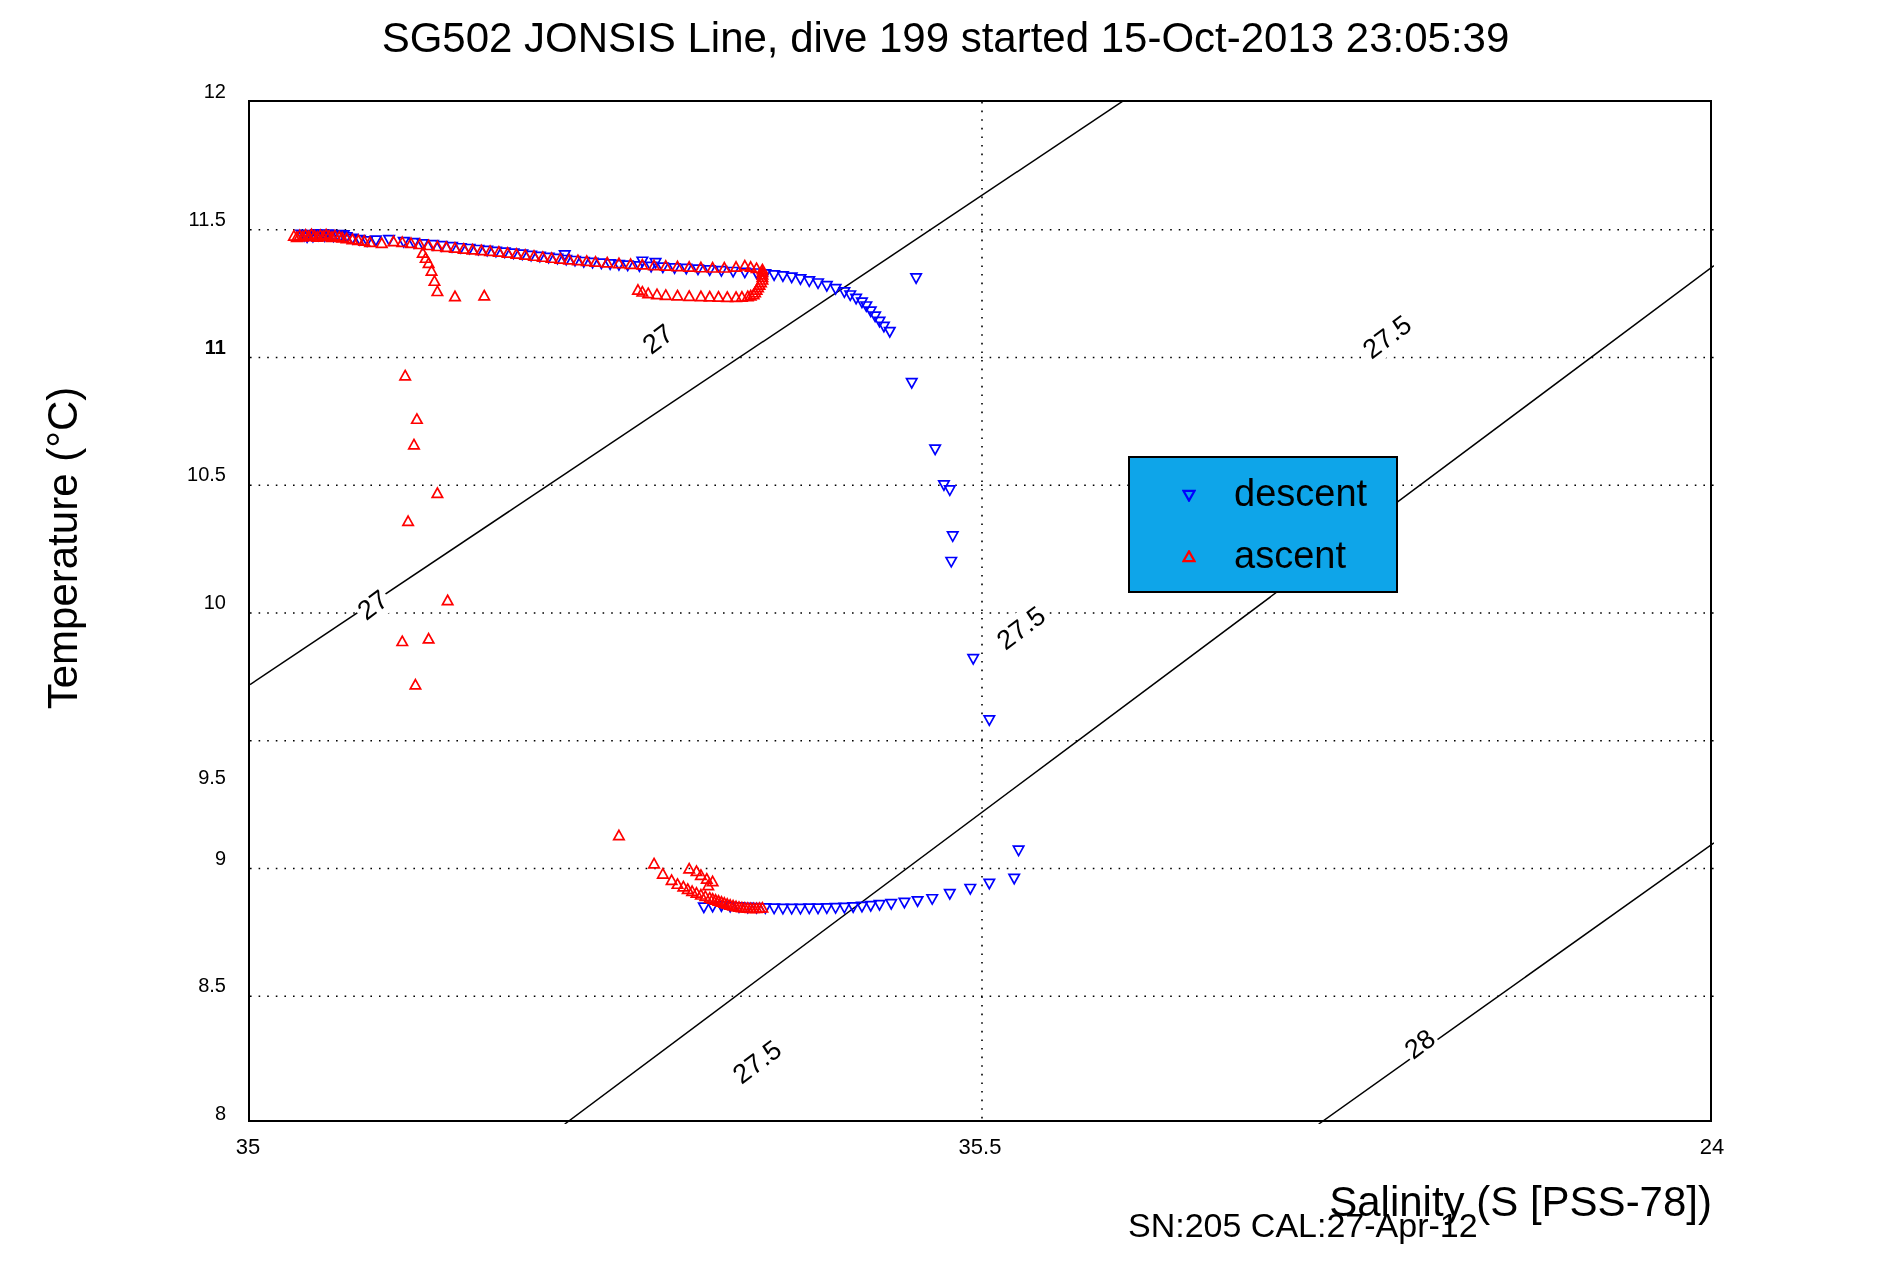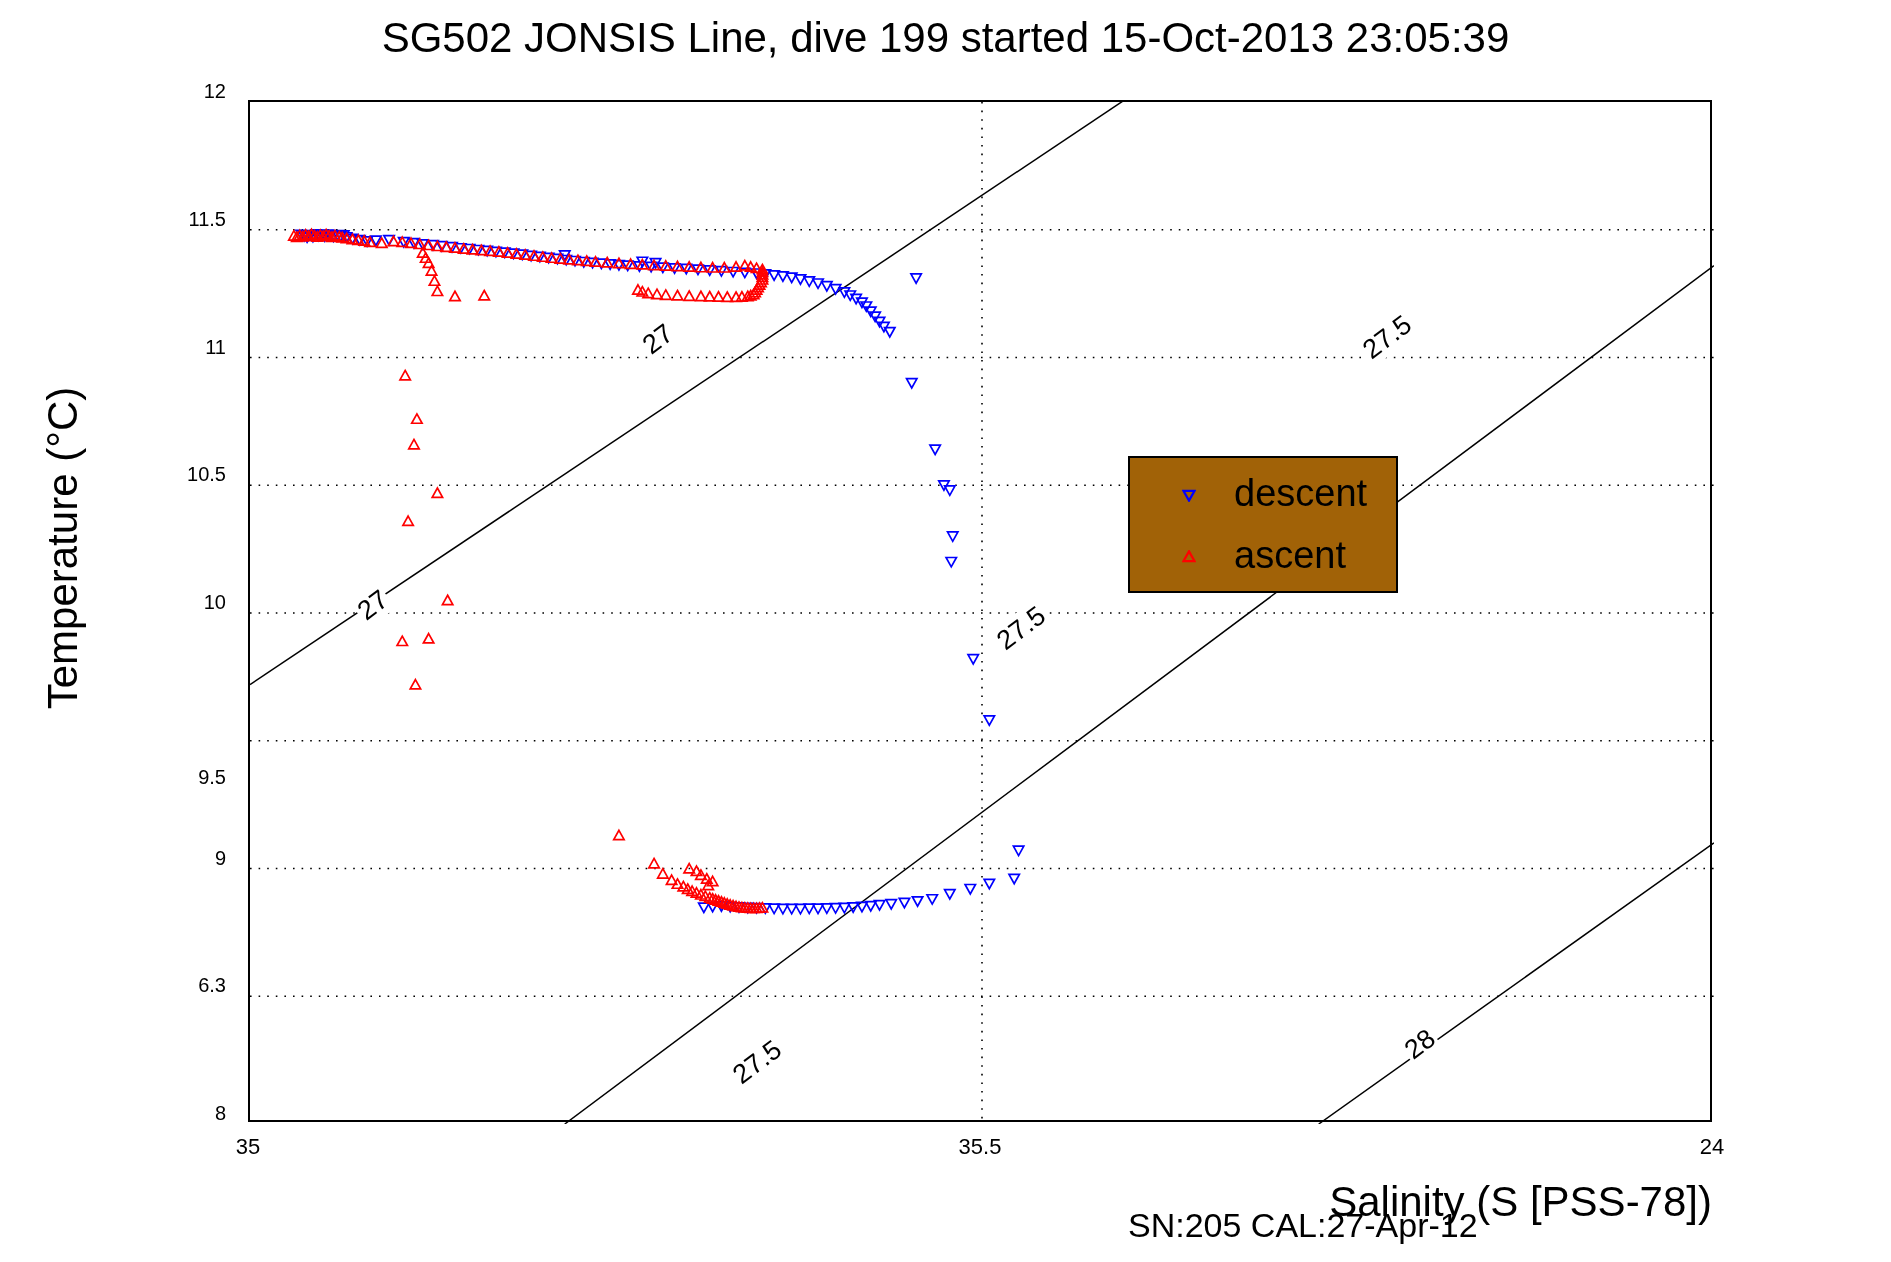--- a/index.html
+++ b/index.html
@@ -38,21 +38,21 @@
     position:absolute;left:248px;top:1178px;width:1464px;text-align:right;
     font-size:42px;white-space:nowrap;
   }
   #footer{
     position:absolute;left:1128px;top:1206px;font-size:34px;white-space:nowrap;
   }
 
   
   #legend{
     position:absolute;left:1128px;top:456px;width:270px;height:137px;
-    border:2px solid #000;background:#a16207;box-sizing:border-box;text-align:center;
+    border:2px solid #000;background:#0ea5e9;box-sizing:border-box;text-align:center;
   }
   .legrow{position:absolute;left:0;width:270px;height:50px;}
   .legmark{position:absolute;left:52px;top:14px;width:14px;height:14px;}
   .legtext{position:absolute;left:104px;top:-2px;font-size:38px;white-space:nowrap;}
 
   .ctlabel{
     position:absolute;font-size:27px;white-space:nowrap;
     transform-origin:50% 50%;background:#fff;padding:0 2px;
   }
 </style>
@@ -355,26 +355,26 @@
         <div class="ctlabel" style="left: 391.24px; top: 222.17px; transform: rotate(-37deg);">27</div>
         <div class="ctlabel" style="left: 479.08px; top: 945.235px; transform: rotate(-37deg);">27.5</div>
         <div class="ctlabel" style="left: 742.6px; top: 510.885px; transform: rotate(-37deg);">27.5</div>
         <div class="ctlabel" style="left: 1108.6px; top: 219.615px; transform: rotate(-37deg);">27.5</div>
         <div class="ctlabel" style="left: 1152.52px; top: 927.35px; transform: rotate(-37deg);">28</div>
       </div>
   </div>
 
   <div id="g-yticks">
       <div class="ytick" style="top: 1102px;">8</div>
-      <div class="ytick" style="top: 974.25px;">6.3</div>
+      <div class="ytick" style="top: 974.25px;">8.5</div>
       <div class="ytick" style="top: 846.5px;">9</div>
       <div class="ytick" style="top: 718.75px; margin-top: 47px;">9.5</div>
       <div class="ytick" style="top: 591px;">10</div>
       <div class="ytick" style="top: 463.25px;">10.5</div>
-      <div class="ytick" style="top: 335.5px;">11</div>
+      <div class="ytick" style="top: 335.5px; font-weight: bold;">11</div>
       <div class="ytick" style="top: 207.75px;">11.5</div>
       <div class="ytick" style="top: 80px;">12</div>
     </div>
   <div id="g-xticks">
       <div class="xtick" style="left: 168px; top: 1134px;">35</div>
       <div class="xtick" style="left: 900px; top: 1134px;">35.5</div>
       <div class="xtick" style="left: 1632px; top: 1134px;">24</div>
     </div>
 
   <div id="ylabel">Temperature (°C)</div>

